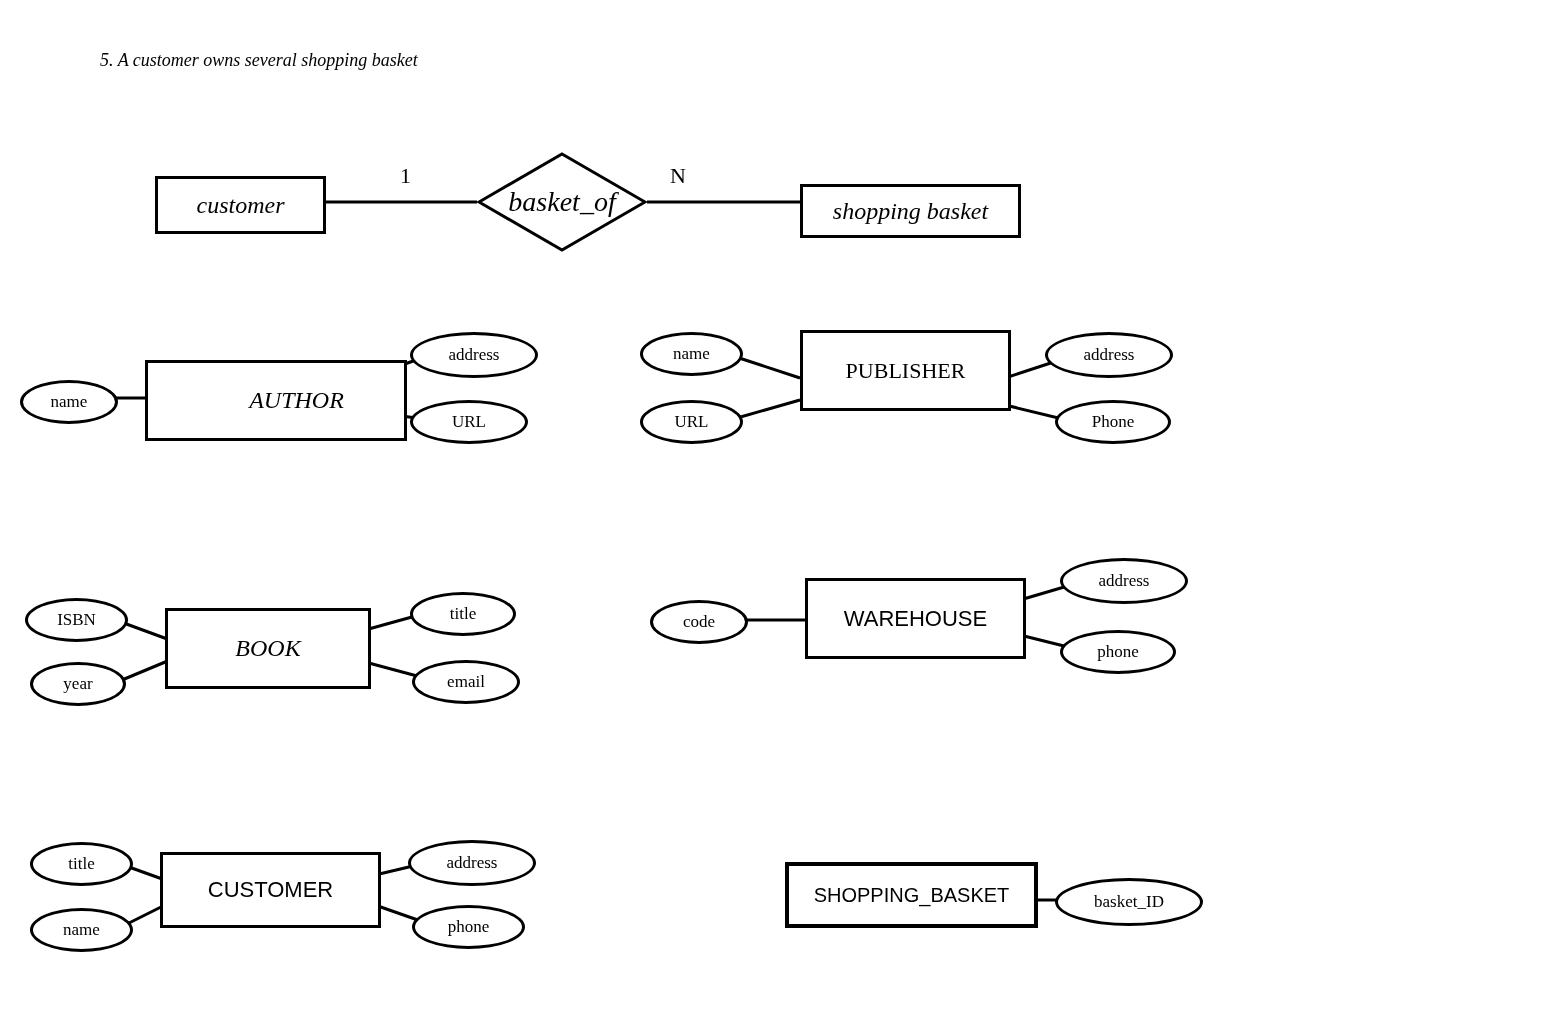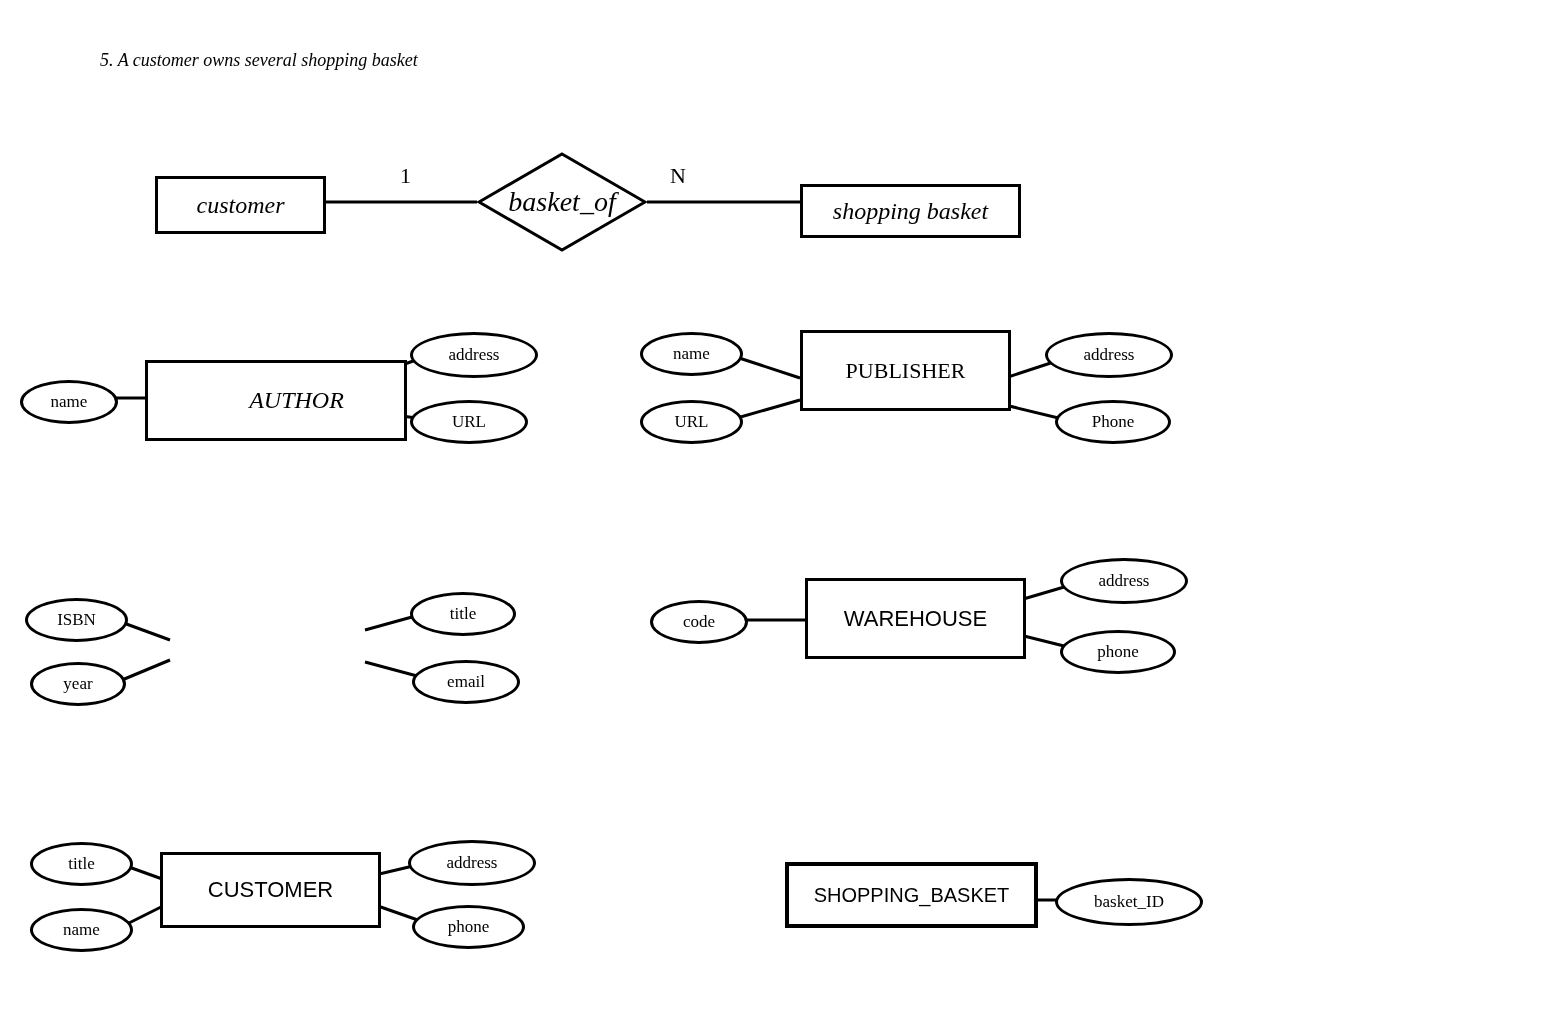--- a/index.html
+++ b/index.html
@@ -69,20 +69,21 @@
   <div class="attr" style="left:410px;top:400px;width:100px;height:34px;">URL</div>
 
   <div class="attr" style="left:640px;top:332px;width:85px;height:34px;">name</div>
   <div class="attr" style="left:640px;top:400px;width:85px;height:34px;">URL</div>
   <div class="entity" style="left:800px;top:330px;width:205px;height:75px;font-family:Liberation Serif, serif;font-size:22px;">PUBLISHER</div>
   <div class="attr" style="left:1045px;top:332px;width:110px;height:36px;">address</div>
   <div class="attr" style="left:1055px;top:400px;width:98px;height:34px;">Phone</div>
 
   <div class="attr" style="left:25px;top:598px;width:85px;height:34px;">ISBN</div>
   <div class="attr" style="left:30px;top:662px;width:78px;height:34px;">year</div>
+  <div class="entity italic" style="left:165px;top:608px;width:200px;height:75px;">BOOK</div>
   <div class="attr" style="left:410px;top:592px;width:88px;height:34px;">title</div>
   <div class="attr" style="left:412px;top:660px;width:90px;height:34px;">email</div>
 
   <div class="attr" style="left:650px;top:600px;width:80px;height:34px;">code</div>
   <div class="entity" style="left:805px;top:578px;width:215px;height:75px;font-family:Arial,sans-serif;font-size:22px;">WAREHOUSE</div>
   <div class="attr" style="left:1060px;top:558px;width:110px;height:36px;">address</div>
   <div class="attr" style="left:1060px;top:630px;width:98px;height:34px;">phone</div>
 
   <div class="attr" style="left:30px;top:842px;width:85px;height:34px;">title</div>
   <div class="attr" style="left:30px;top:908px;width:85px;height:34px;">name</div>

